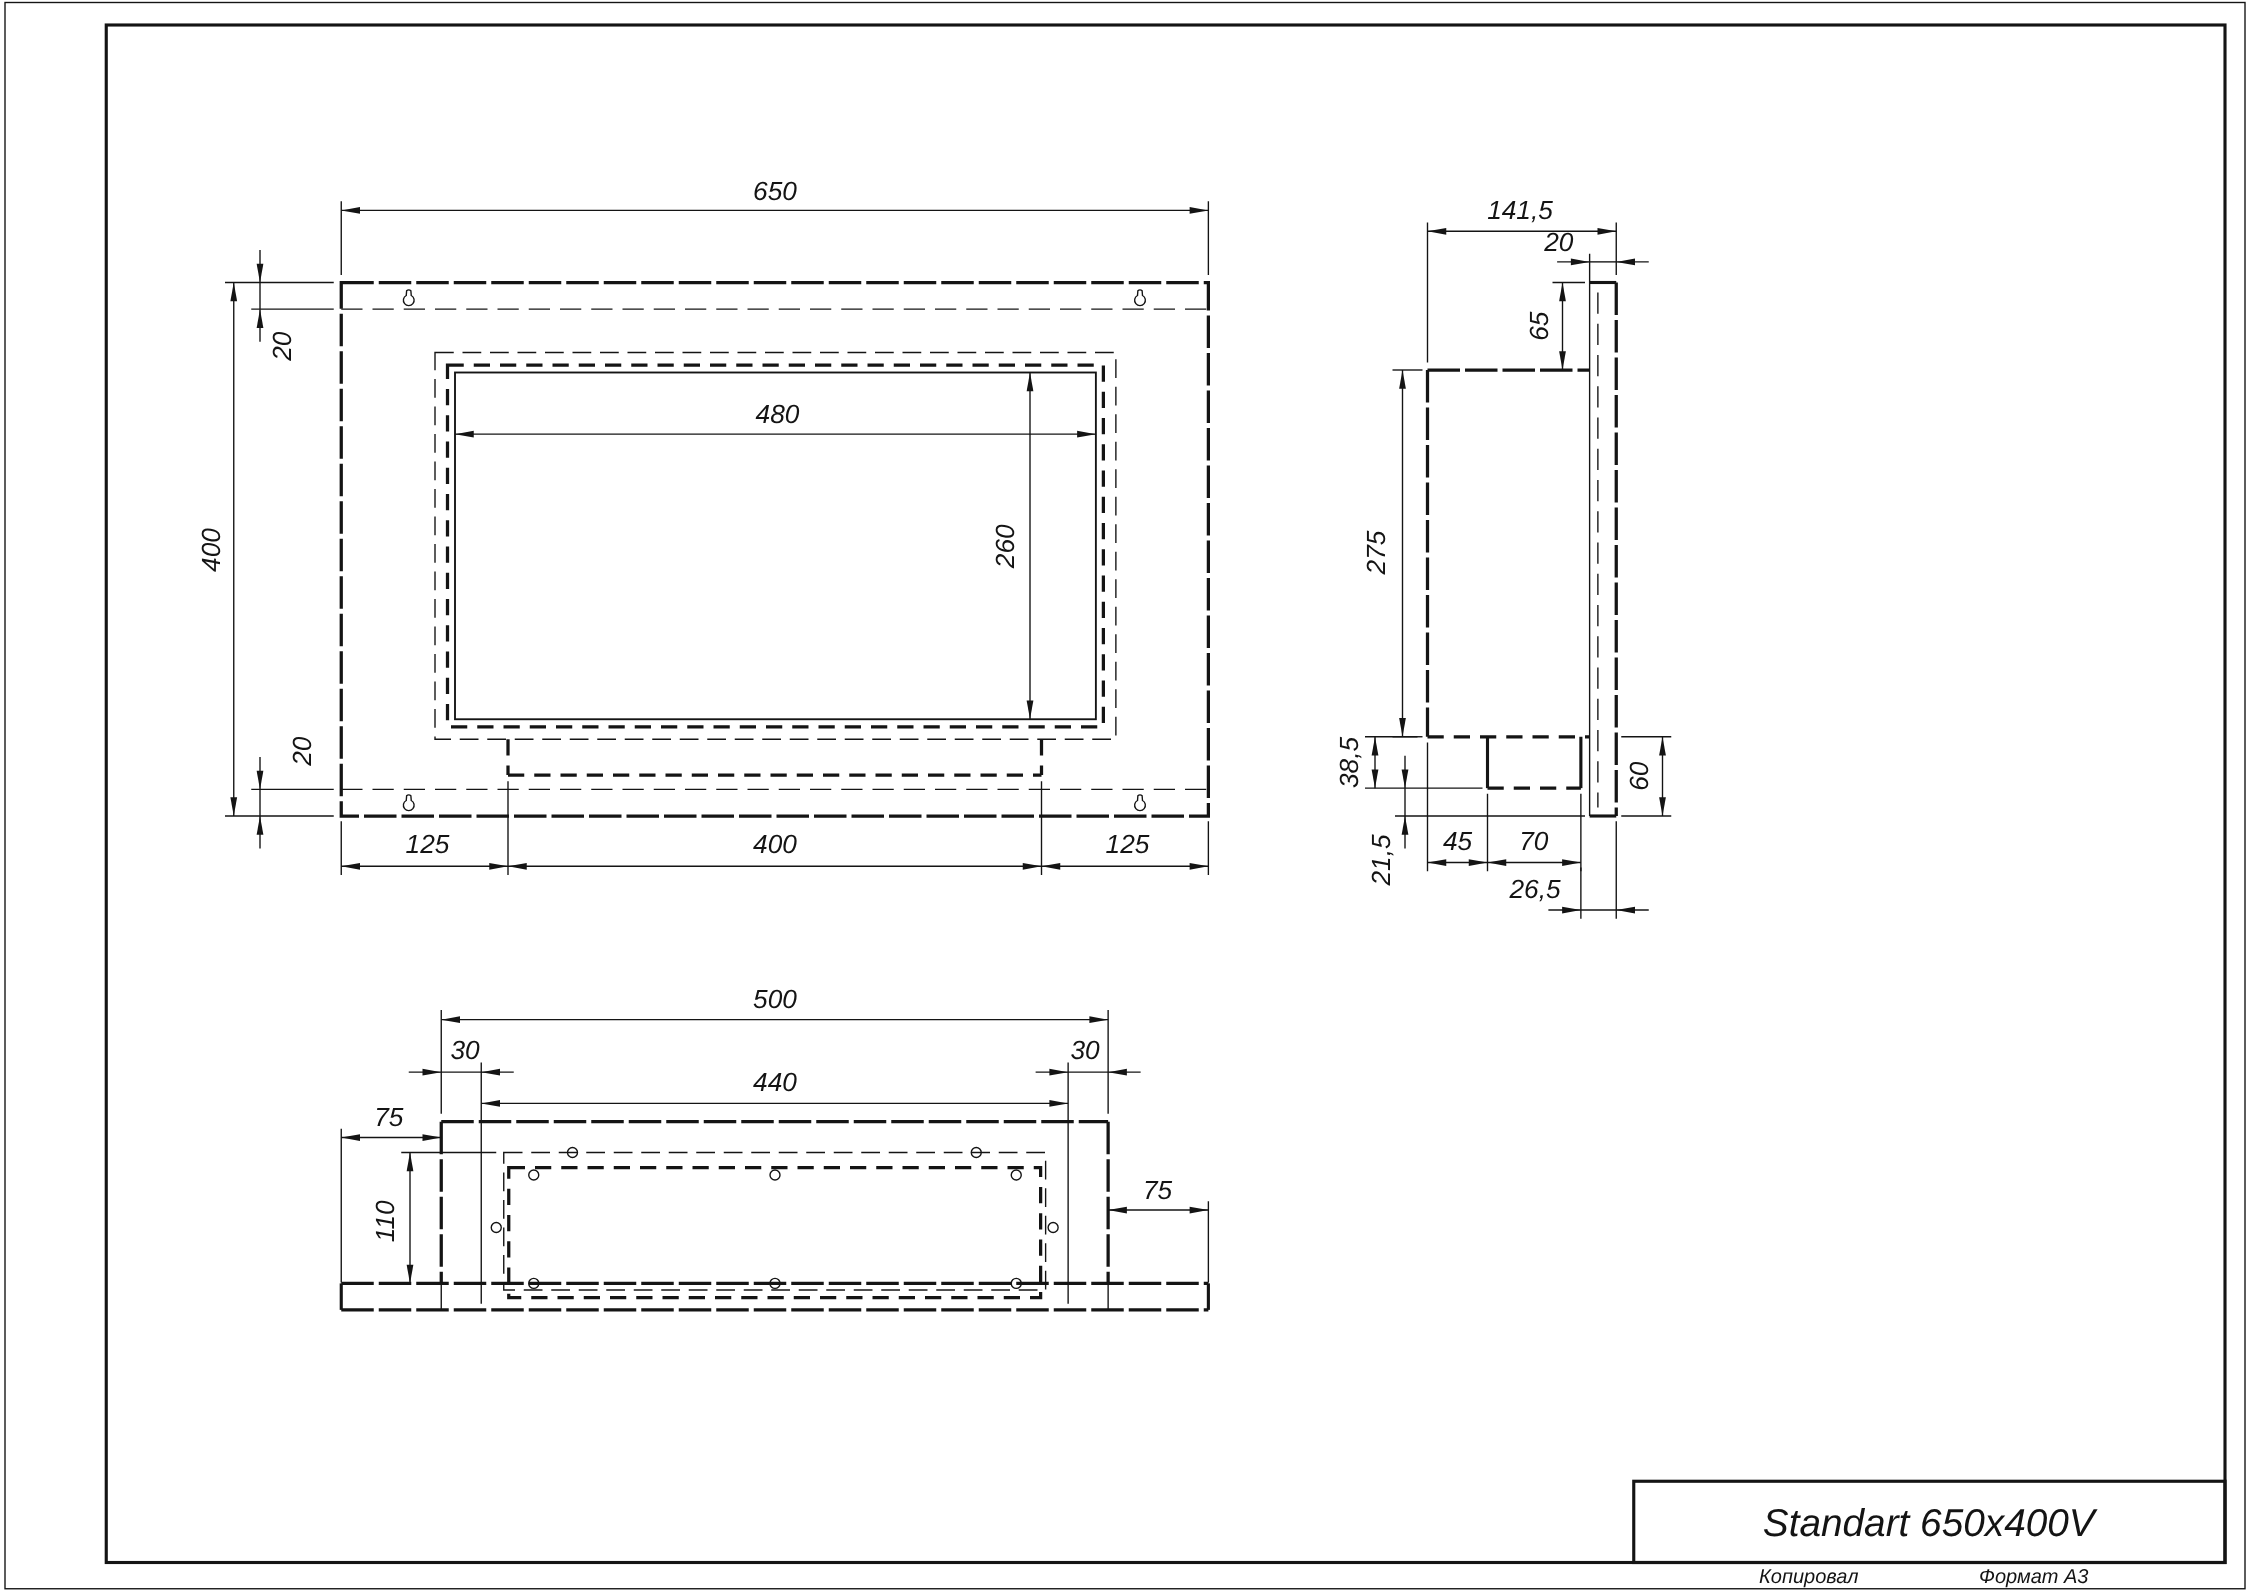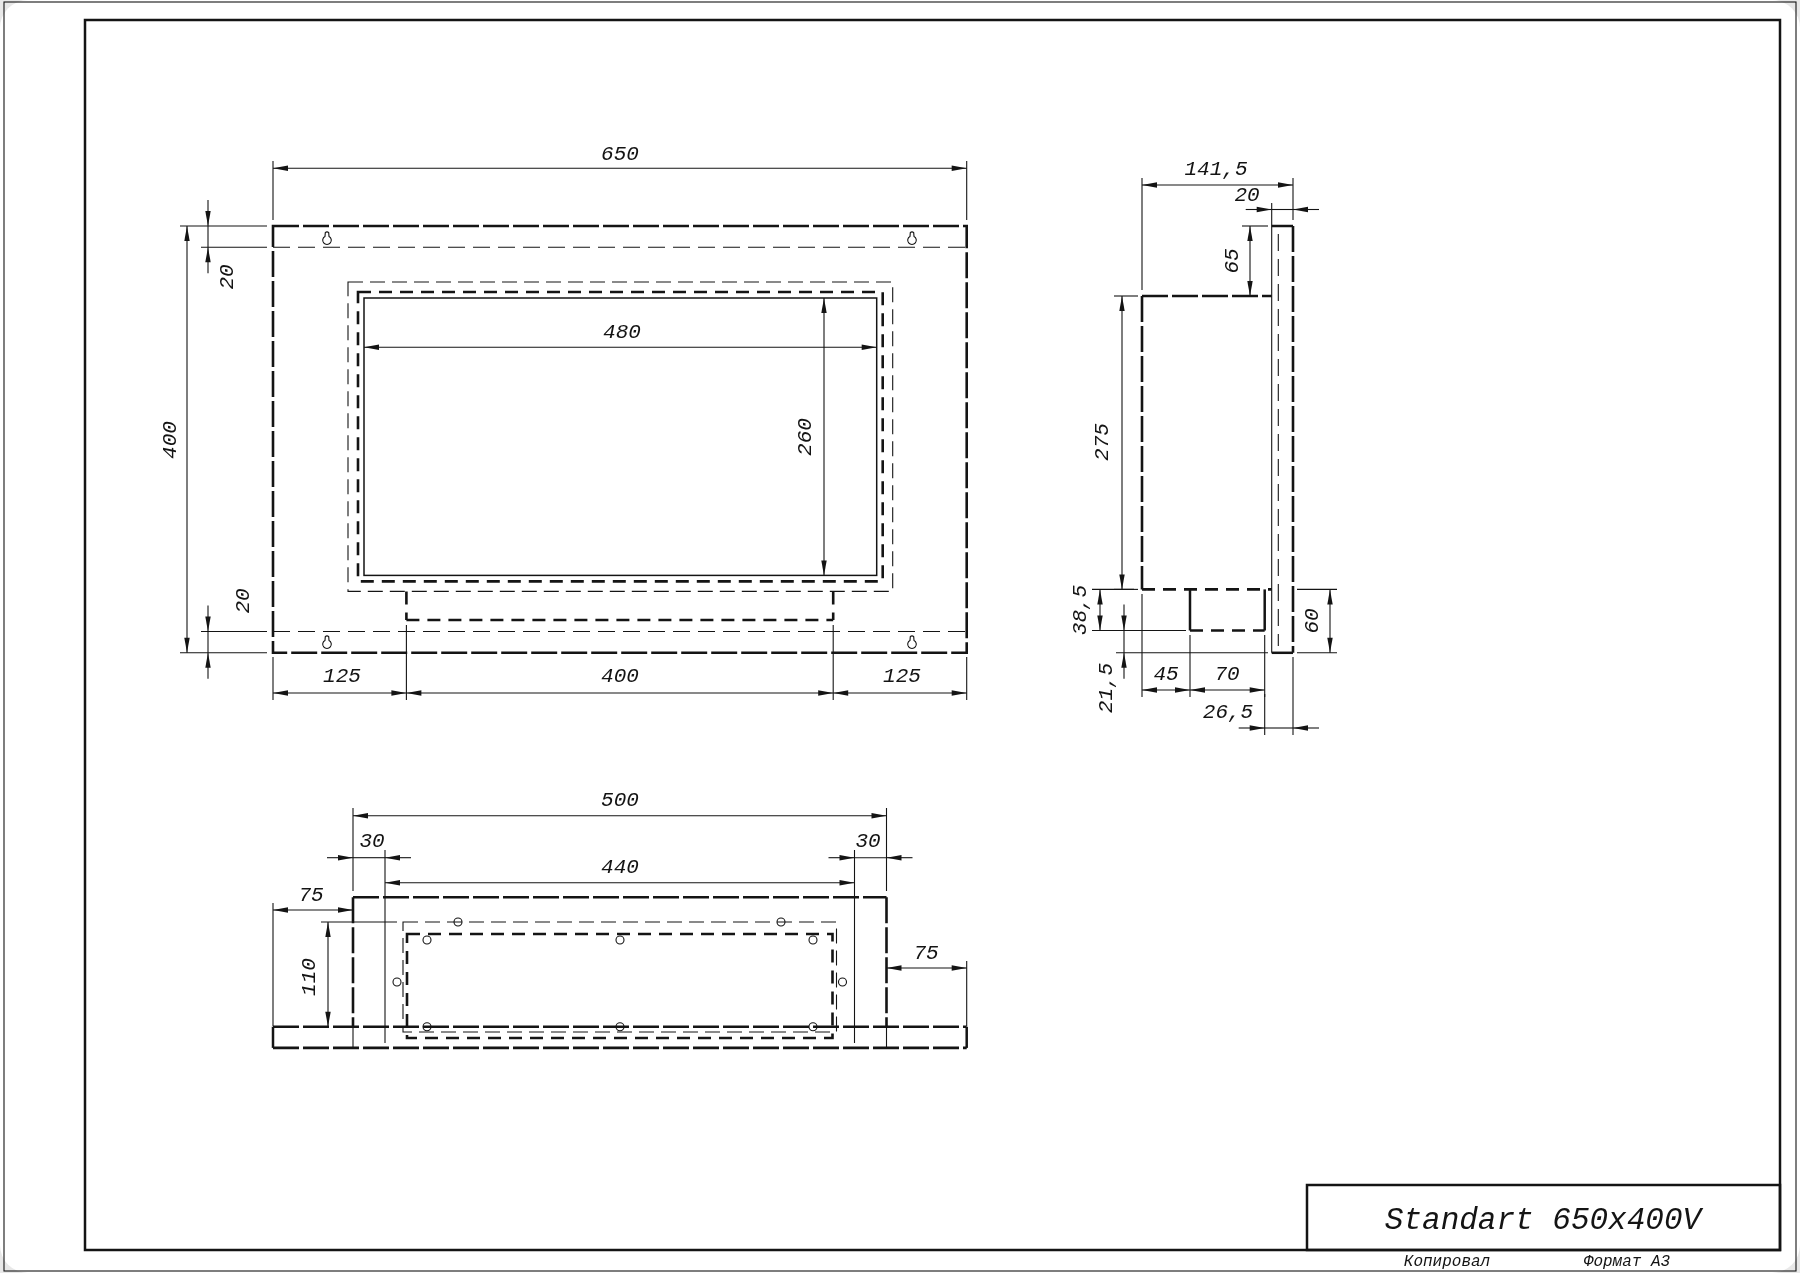--- a/index.html
+++ b/index.html
@@ -1,17 +1,17 @@
 <!DOCTYPE html>
 <html><head>
 <meta charset="utf-8">
 <style>
   html,body{margin:0;padding:0;background:#e8e8e8;}
   .sheet{position:relative;width:1800px;height:1273px;background:#ffffff;margin:0 auto;
-         font-family:Liberation Mono, monospace;border-radius:28px;}
+         font-family:Liberation Sans, sans-serif;}
   svg{display:block}
   .ln-thin{stroke:#141414;stroke-width:1.1;fill:none;stroke-linecap:butt}
   .ln-med{stroke:#141414;stroke-width:1.5;fill:none}
   .ln-thick{stroke:#141414;stroke-width:2.5;fill:none}
   .d-outer{stroke:#141414;stroke-width:2.6;fill:none;stroke-dasharray:26 4}
   .d-heavy{stroke:#141414;stroke-width:2.6;fill:none;stroke-dasharray:13 8}
   .d-hidden{stroke:#141414;stroke-width:1.1;fill:none;stroke-dasharray:17 8}
   .d-lightrect{stroke:#141414;stroke-width:1.1;fill:none;stroke-dasharray:15 7}
   .arrow{fill:#141414;stroke:none}
   text.dim{font-style:italic;font-size:21px;fill:#141414;text-anchor:middle}

